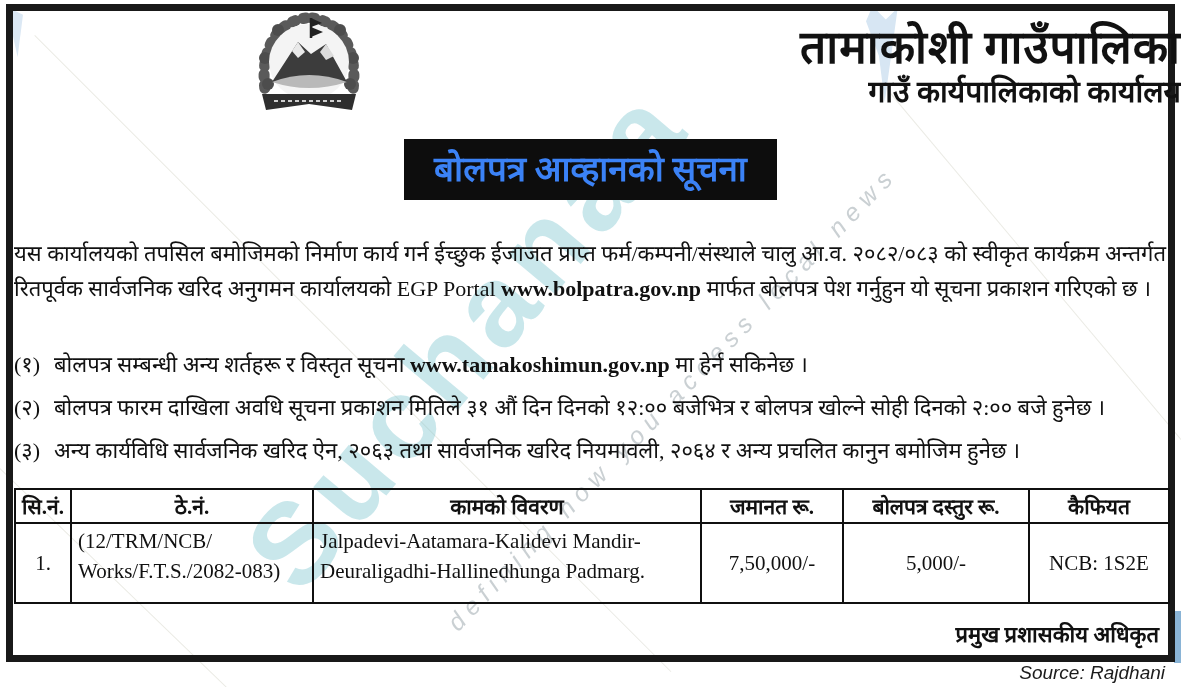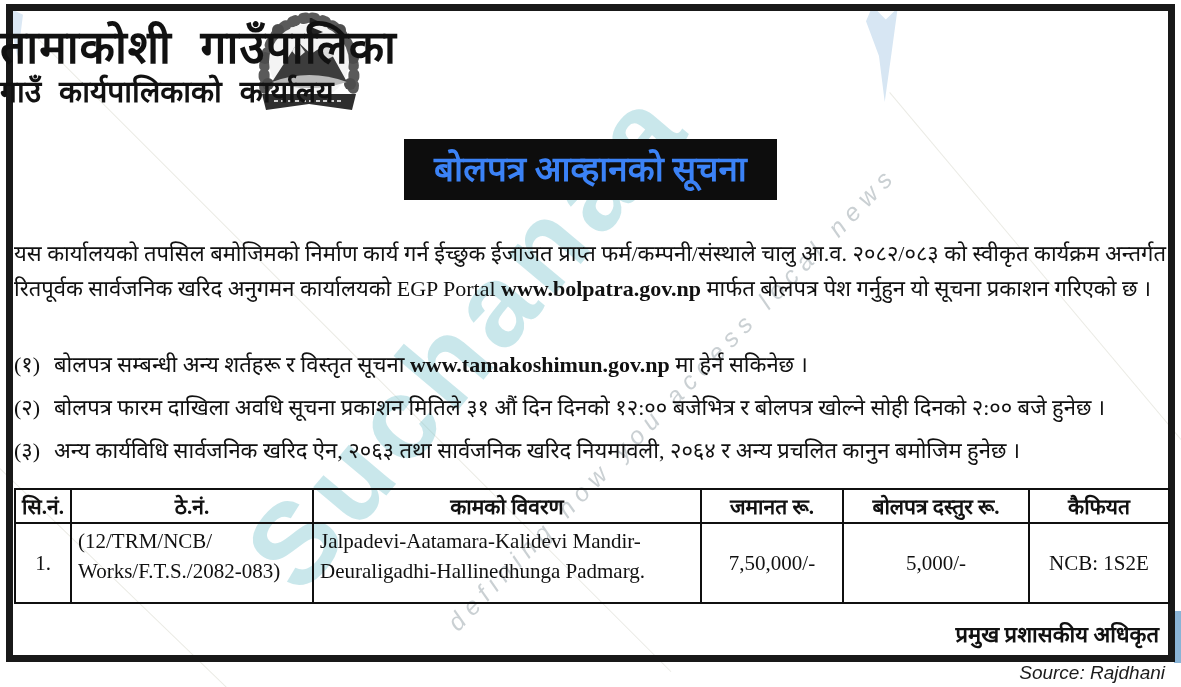--- a/index.html
+++ b/index.html
@@ -44,22 +44,22 @@
   }
   .wm-tagline {
     position:absolute; left:452px; top:612px;
     transform:rotate(-46deg); transform-origin:0 50%;
     font-family:"Liberation Sans","DejaVu Sans",sans-serif;
     font-style:italic; font-size:25px; letter-spacing:7px;
     color:rgba(150,162,168,0.50); white-space:nowrap; pointer-events:none;
   }
   
   .emblem { position:absolute; left:248px; top:8px; width:122px; height:114px; }
-  .hline { position:absolute; left:0; width:100%; text-align:left;
-           font-weight:bold;font-family:Liberation Mono, monospace; }
+  .hline { position:absolute; left:0; width:100%; text-align:right;
+           font-weight:bold; }
   .h-muni   { top:14px;  font-size:46px; letter-spacing:1px; }
   .h-office { top:70px;  font-size:30px; }
   .h-place  { top:108px; font-size:25px; }
   .banner-wrap { position:absolute; left:0; top:139px; width:100%; text-align:center; }
   .banner {
     display:inline-block; background:#0d0d0d; color:#3b82f6;
     font-weight:bold; font-size:35px; padding:5px 30px 9px 30px;
   }
   .pubdate { top:205px; font-size:21px; }
   

